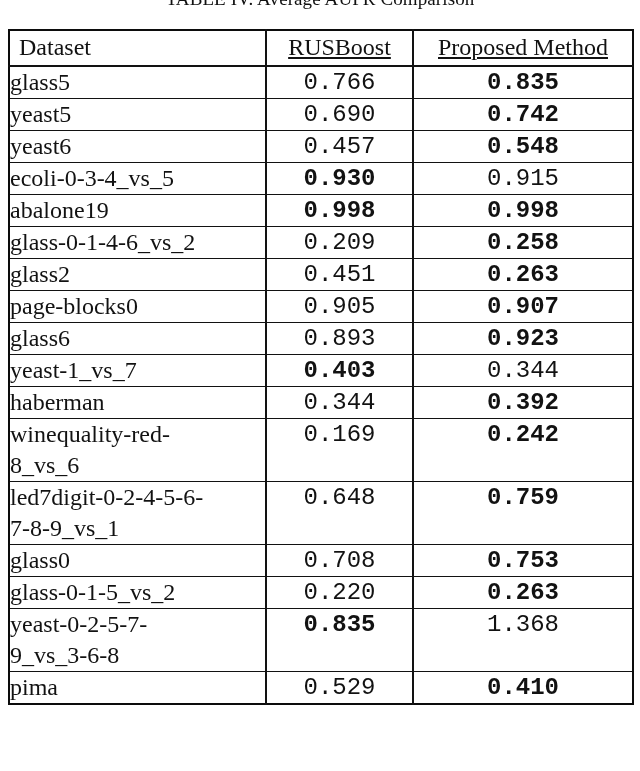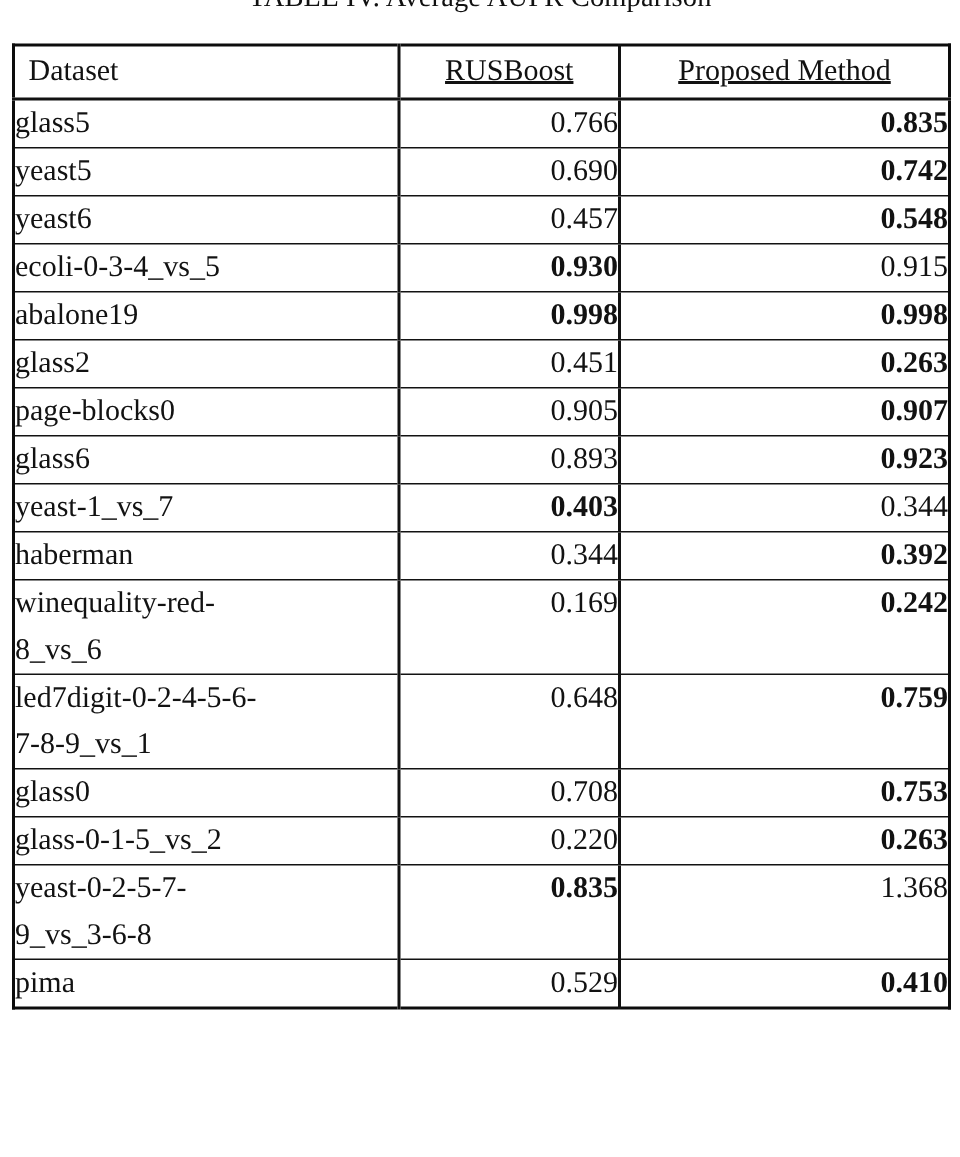--- a/index.html
+++ b/index.html
@@ -49,39 +49,40 @@
   table.aupr col.c-dataset { width: 257px; }
   table.aupr col.c-rus     { width: 147px; }
   table.aupr col.c-prop    { width: 220px; }
 
   table.aupr th,
   table.aupr td {
     border: 1px solid #121212;
     padding: 0;
     vertical-align: top;
     font-weight: normal;
-    font-size: 20px;
+    font-size: 24px;
     line-height: 31px;
     color: #121212;
   }
 
   
   table.aupr th.col-sep,
   table.aupr td.col-sep {
     border-left-width: 2px;
   }
 
   .cell-dataset {
     text-align: left;
     padding: 1px 6px 2px 9px;
     word-break: normal;
   }
   .cell-val {
-    text-align: right;
+    text-align: center;
     padding: 1px 6px 2px 6px;
+    font-family: Liberation Mono, monospace;
   }
   .cell-val.bold,
   .cell-dataset.bold {
     font-weight: bold;
   }
 
   
   table.aupr thead th {
     border-bottom-width: 2px;
   }
@@ -147,20 +148,25 @@
           <td class="cell-dataset nobreak">ecoli-0-3-4_vs_5</td>
           <td class="cell-val col-sep bold">0.930</td>
           <td class="cell-val col-sep">0.915</td>
         </tr>
         <tr class="normal">
           <td class="cell-dataset nobreak">abalone19</td>
           <td class="cell-val col-sep bold">0.998</td>
           <td class="cell-val col-sep bold">0.998</td>
         </tr>
         <tr class="normal">
+          <td class="cell-dataset nobreak">glass-0-1-4-6_vs_2</td>
+          <td class="cell-val col-sep">0.209</td>
+          <td class="cell-val col-sep bold">0.258</td>
+        </tr>
+        <tr class="normal">
           <td class="cell-dataset nobreak">glass2</td>
           <td class="cell-val col-sep">0.451</td>
           <td class="cell-val col-sep bold">0.263</td>
         </tr>
         <tr class="normal">
           <td class="cell-dataset nobreak">page-blocks0</td>
           <td class="cell-val col-sep">0.905</td>
           <td class="cell-val col-sep bold">0.907</td>
         </tr>
         <tr class="normal">

